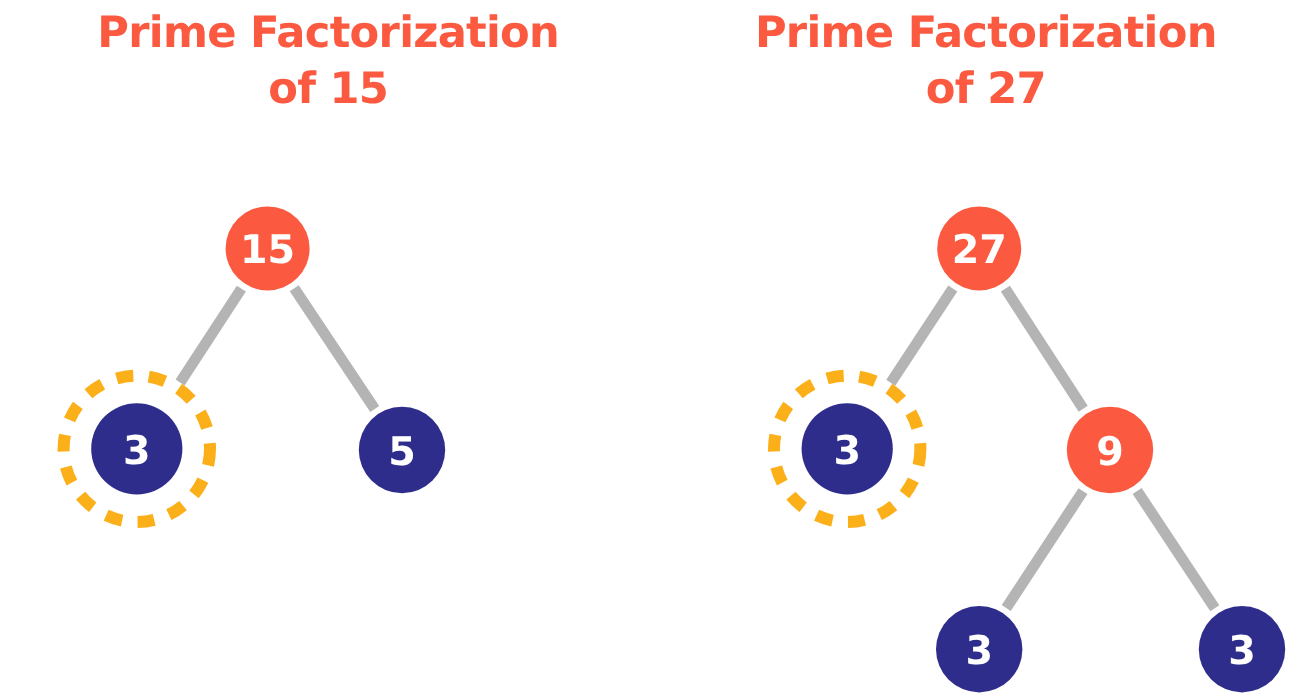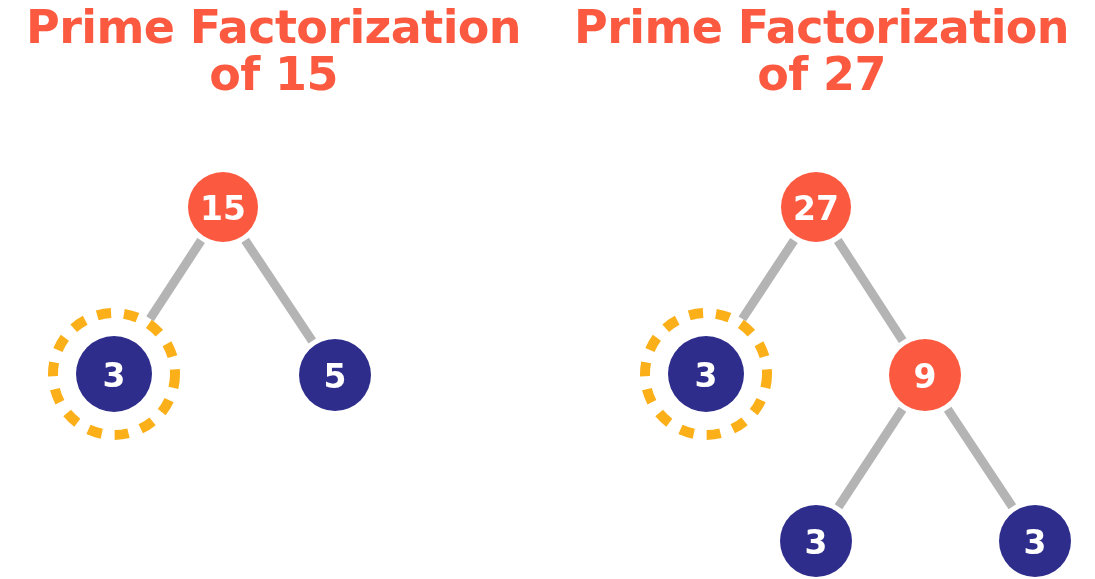--- a/index.html
+++ b/index.html
@@ -30,21 +30,21 @@
 
   .panel-title {
     position: absolute;
     top: 4px;
     left: 0;
     width: 100%;
     text-align: center;
     color: #fb5a41;
     font-family: "DejaVu Sans", "Liberation Sans", sans-serif;
     font-weight: bold;
-    font-size: 46px;
+    font-size: 36px;
     line-height: 47px;
     letter-spacing: -0.6px;
     white-space: pre-line;
     user-select: none;
   }
   .tree-svg {
     position: absolute;
     top: 0;
     left: 0;
     width: 547px;

